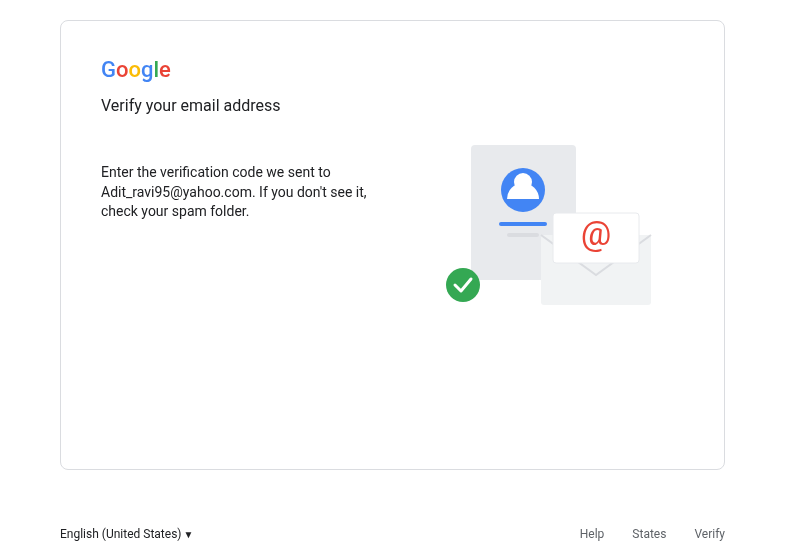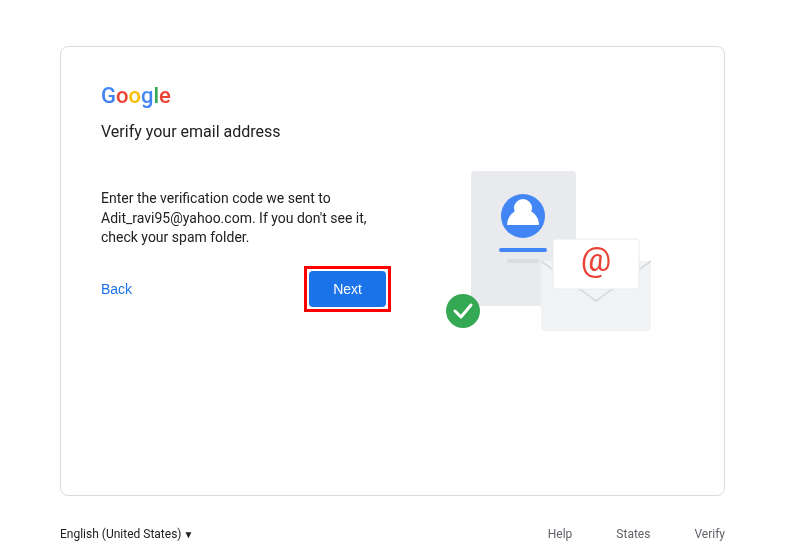--- a/index.html
+++ b/index.html
@@ -6,21 +6,21 @@
   body {
     font-family: 'Google Sans', Roboto, Arial, sans-serif;
     background: #fff;
     width: 785px;
     height: 557px;
     position: relative;
   }
   .card {
     position: absolute;
     left: 60px;
-    top: 46px;
+    top: 20px;
     width: 665px;
     height: 450px;
     border: 1px solid #dadce0;
     border-radius: 8px;
     padding: 36px 40px 24px 40px;
     display: flex;
     flex-direction: column;
   }
   .logo {
     font-size: 22px;
@@ -128,45 +128,39 @@
     display: flex;
     align-items: center;
     gap: 2px;
     cursor: pointer;
   }
   .lang-select .arrow {
     font-size: 10px;
   }
   .footer-links {
     display: flex;
-    gap: 44px;
+    gap: 28px;
   }
   .footer-links a {
     color: #5f6368;
     text-decoration: none;
     cursor: pointer;
   }
 </style>
 </head>
 <body>
 
 <div class="card">
   <div class="logo">
     <span class="g1">G</span><span class="o1">o</span><span class="o2">o</span><span class="g2">g</span><span class="l">l</span><span class="e">e</span>
   </div>
   <div class="heading">Verify your email address</div>
   <div class="content-row">
     <div class="left-col">
       <div class="desc">Enter the verification code we sent to Adit_ravi95@yahoo.com. If you don't see it, check your spam folder.</div>
-      <div class="button-row">
-        <button class="back-btn">Back</button>
-        <span class="next-wrap">
-          <button class="next-btn">Next</button>
-        </span>
-      </div>
     </div>
     <div class="illus">
       <svg width="270" height="200" viewBox="0 0 270 200">
 
         <rect x="70" y="10" width="105" height="135" rx="4" fill="#e8eaed"></rect>
         <circle cx="122" cy="55" r="22" fill="#4285F4"></circle>
         <circle cx="122" cy="47" r="9" fill="#fff"></circle>
         <path d="M106 64 a16 16 0 0 1 32 0 z" fill="#fff"></path>
         <rect x="98" y="87" width="48" height="4" rx="2" fill="#4285F4"></rect>
         <rect x="106" y="98" width="32" height="4" rx="2" fill="#dadce0"></rect>

